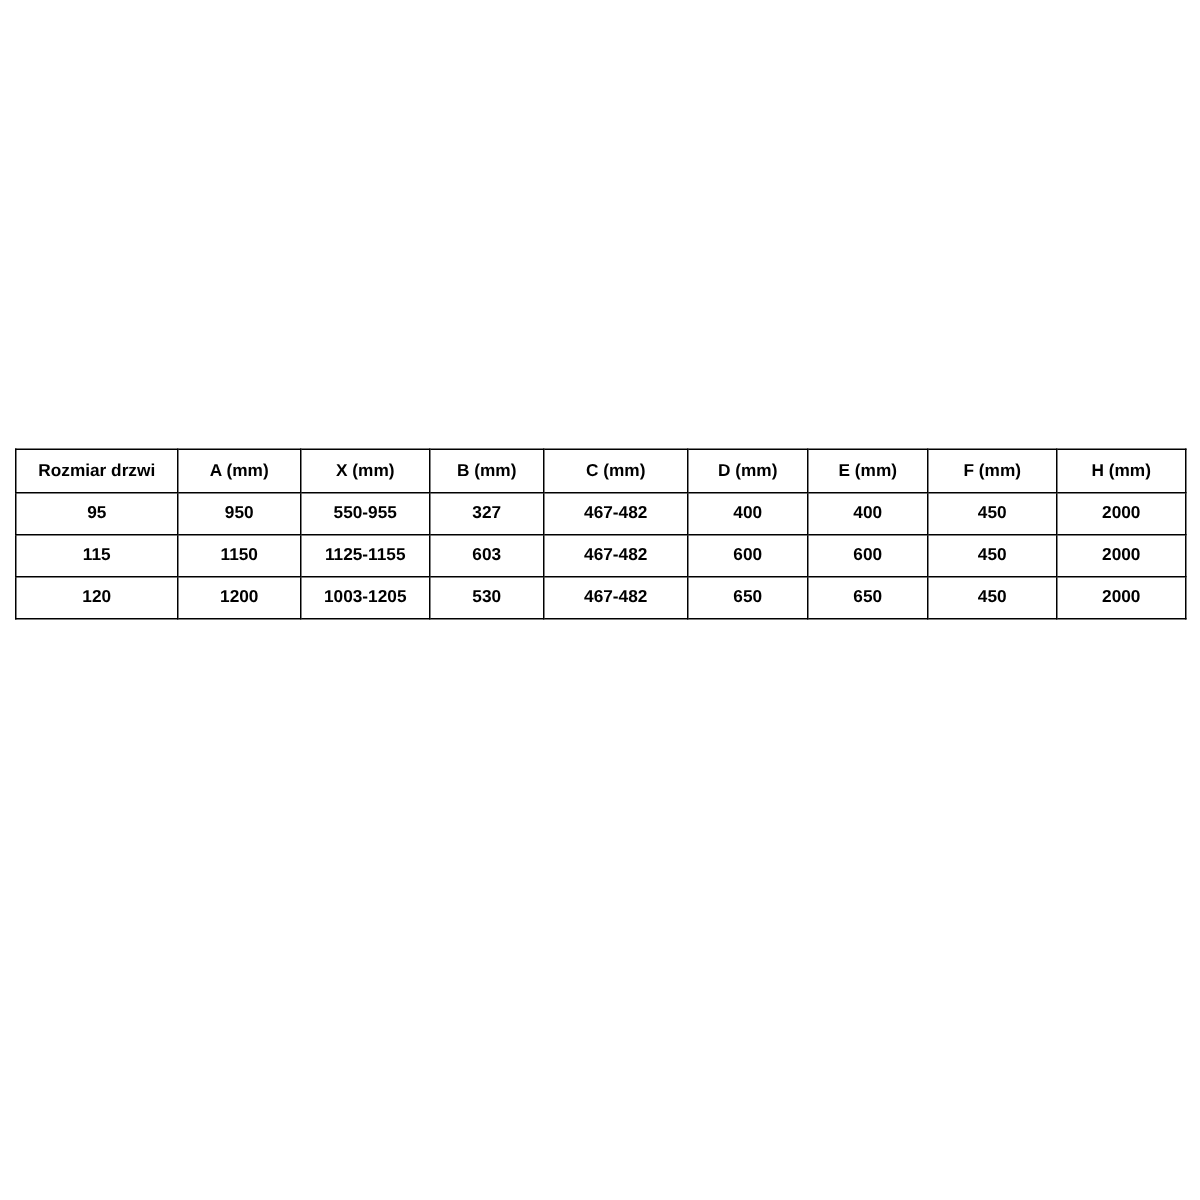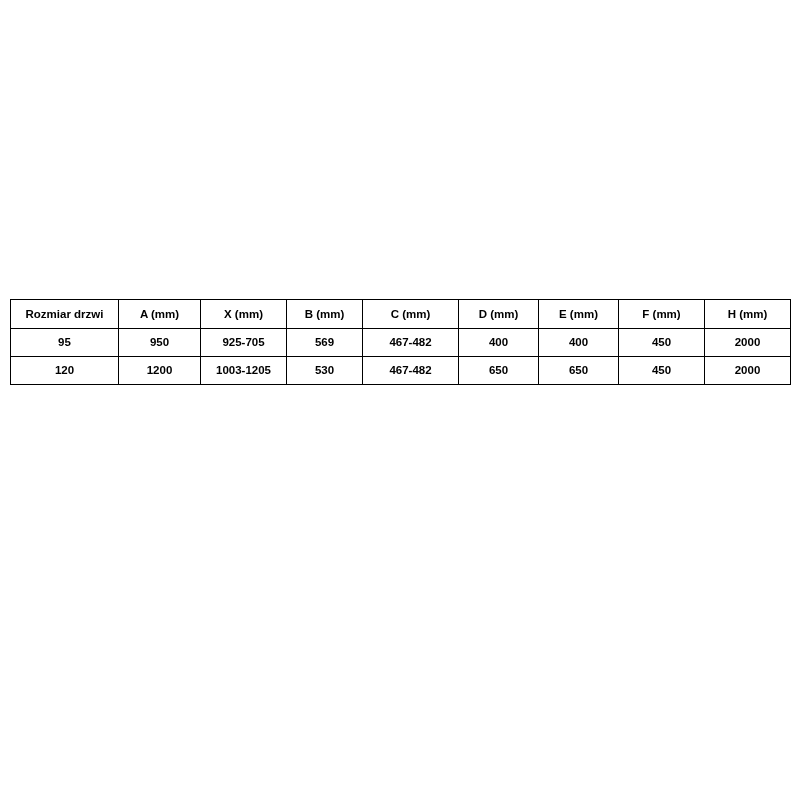--- a/index.html
+++ b/index.html
@@ -82,25 +82,36 @@
         <th>D (mm)</th>
         <th>E (mm)</th>
         <th>F (mm)</th>
         <th>H (mm)</th>
       </tr>
     </thead>
     <tbody>
       <tr>
         <td>95</td>
         <td>950</td>
-        <td>925-705</td>
-        <td>569</td>
+        <td>550-955</td>
+        <td>327</td>
         <td>467-482</td>
         <td>400</td>
         <td>400</td>
+        <td>450</td>
+        <td>2000</td>
+      </tr>
+      <tr>
+        <td>115</td>
+        <td>1150</td>
+        <td>1125-1155</td>
+        <td>603</td>
+        <td>467-482</td>
+        <td>600</td>
+        <td>600</td>
         <td>450</td>
         <td>2000</td>
       </tr>
       <tr>
         <td>120</td>
         <td>1200</td>
         <td>1003-1205</td>
         <td>530</td>
         <td>467-482</td>
         <td>650</td>

